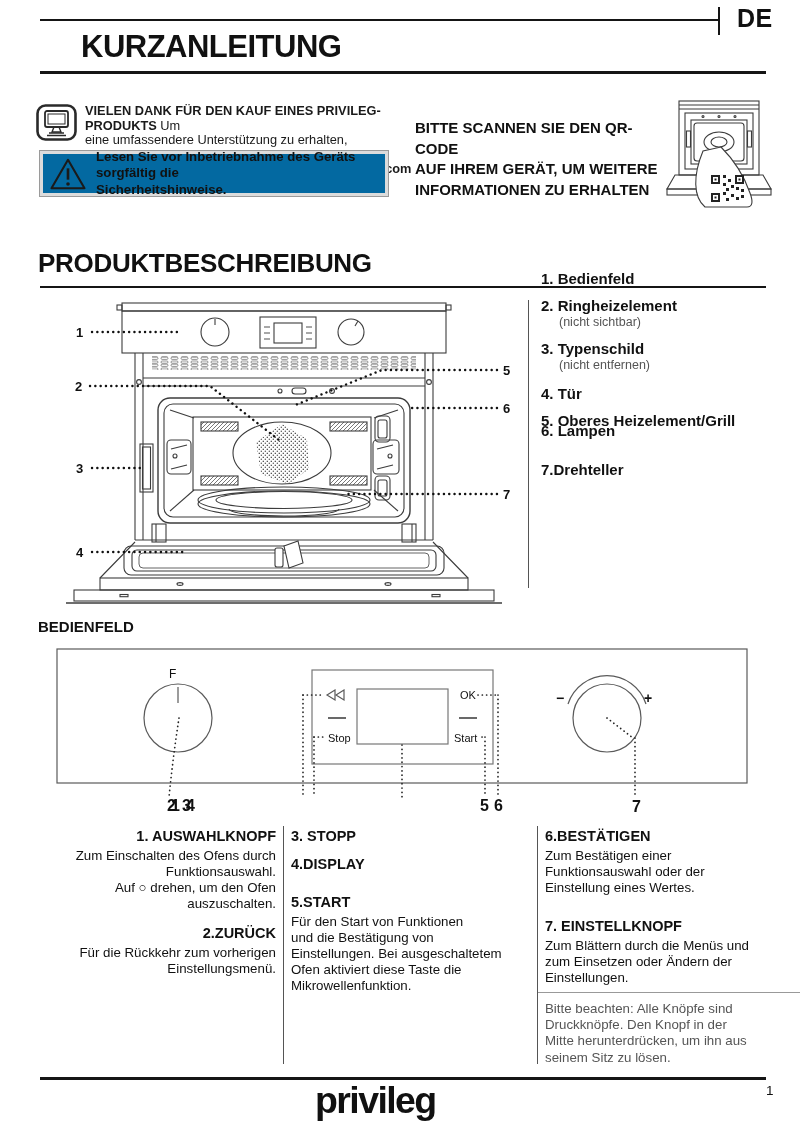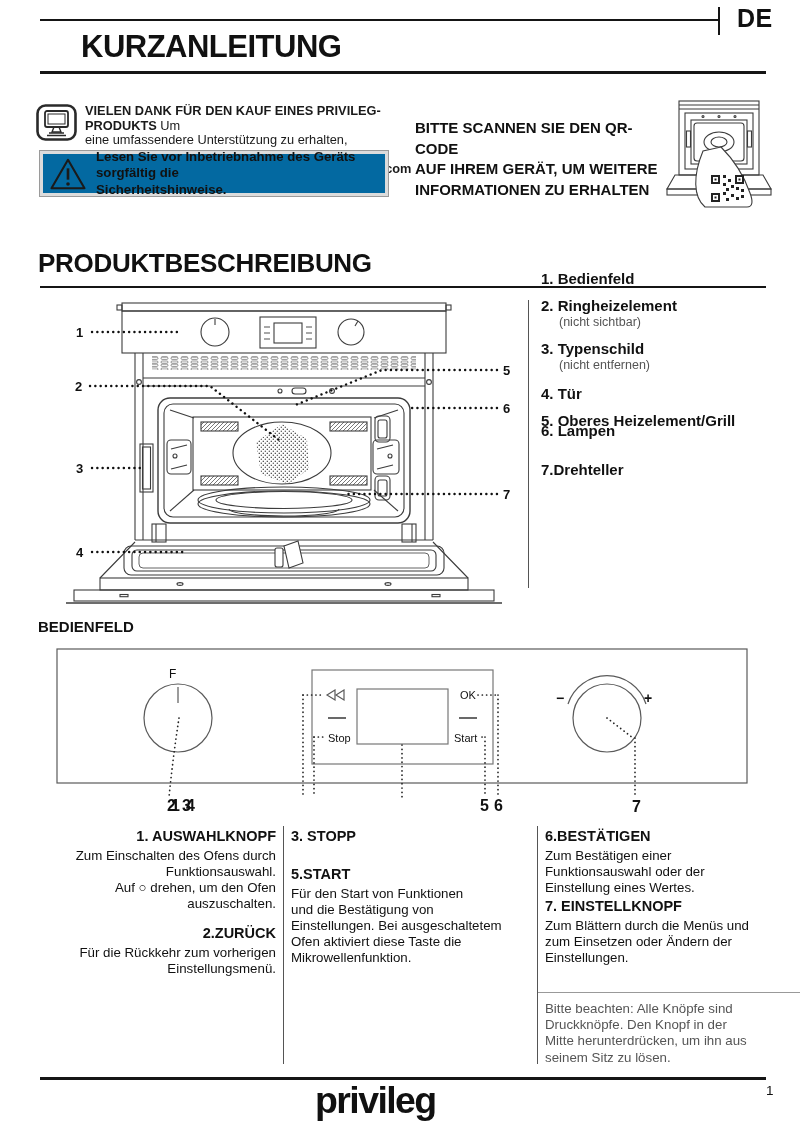--- a/index.html
+++ b/index.html
@@ -307,34 +307,35 @@
 Funktionsauswahl.
 Auf ○ drehen, um den Ofen
 auszuschalten.</p>
   <div class="colh" style="margin-top:13px;">2.ZURÜCK</div>
   <p class="colp pre">Für die Rückkehr zum vorherigen
 Einstellungsmenü.</p>
 </div>
 
 <div class="abs" style="left:291px;top:828px;width:240px;">
   <div class="colh">3. STOPP</div>
+  <div class="colh" style="margin-top:12px;">4.DISPLAY</div>
   <div class="colh" style="margin-top:22px;">5.START</div>
   <p class="colp pre">Für den Start von Funktionen
 und die Bestätigung von
 Einstellungen. Bei ausgeschaltetem
 Ofen aktiviert diese Taste die
 Mikrowellenfunktion.</p>
 </div>
 
 <div class="abs" style="left:545px;top:828px;width:252px;">
   <div class="colh">6.BESTÄTIGEN</div>
   <p class="colp pre">Zum Bestätigen einer
 Funktionsauswahl oder der
 Einstellung eines Wertes.</p>
-  <div class="colh" style="margin-top:2px;">7. EINSTELLKNOPF</div>
+  <div class="colh" style="margin-top:22px;">7. EINSTELLKNOPF</div>
   <p class="colp pre">Zum Blättern durch die Menüs und
 zum Einsetzen oder Ändern der
 Einstellungen.</p>
 </div>
 
 <div class="abs" style="left:538px;top:992px;width:262px;height:1px;background:#999;"></div>
 <div class="abs note pre" style="left:545px;top:1001px;width:252px;">Bitte beachten: Alle Knöpfe sind
 Druckknöpfe. Den Knopf in der
 Mitte herunterdrücken, um ihn aus
 seinem Sitz zu lösen.</div>

